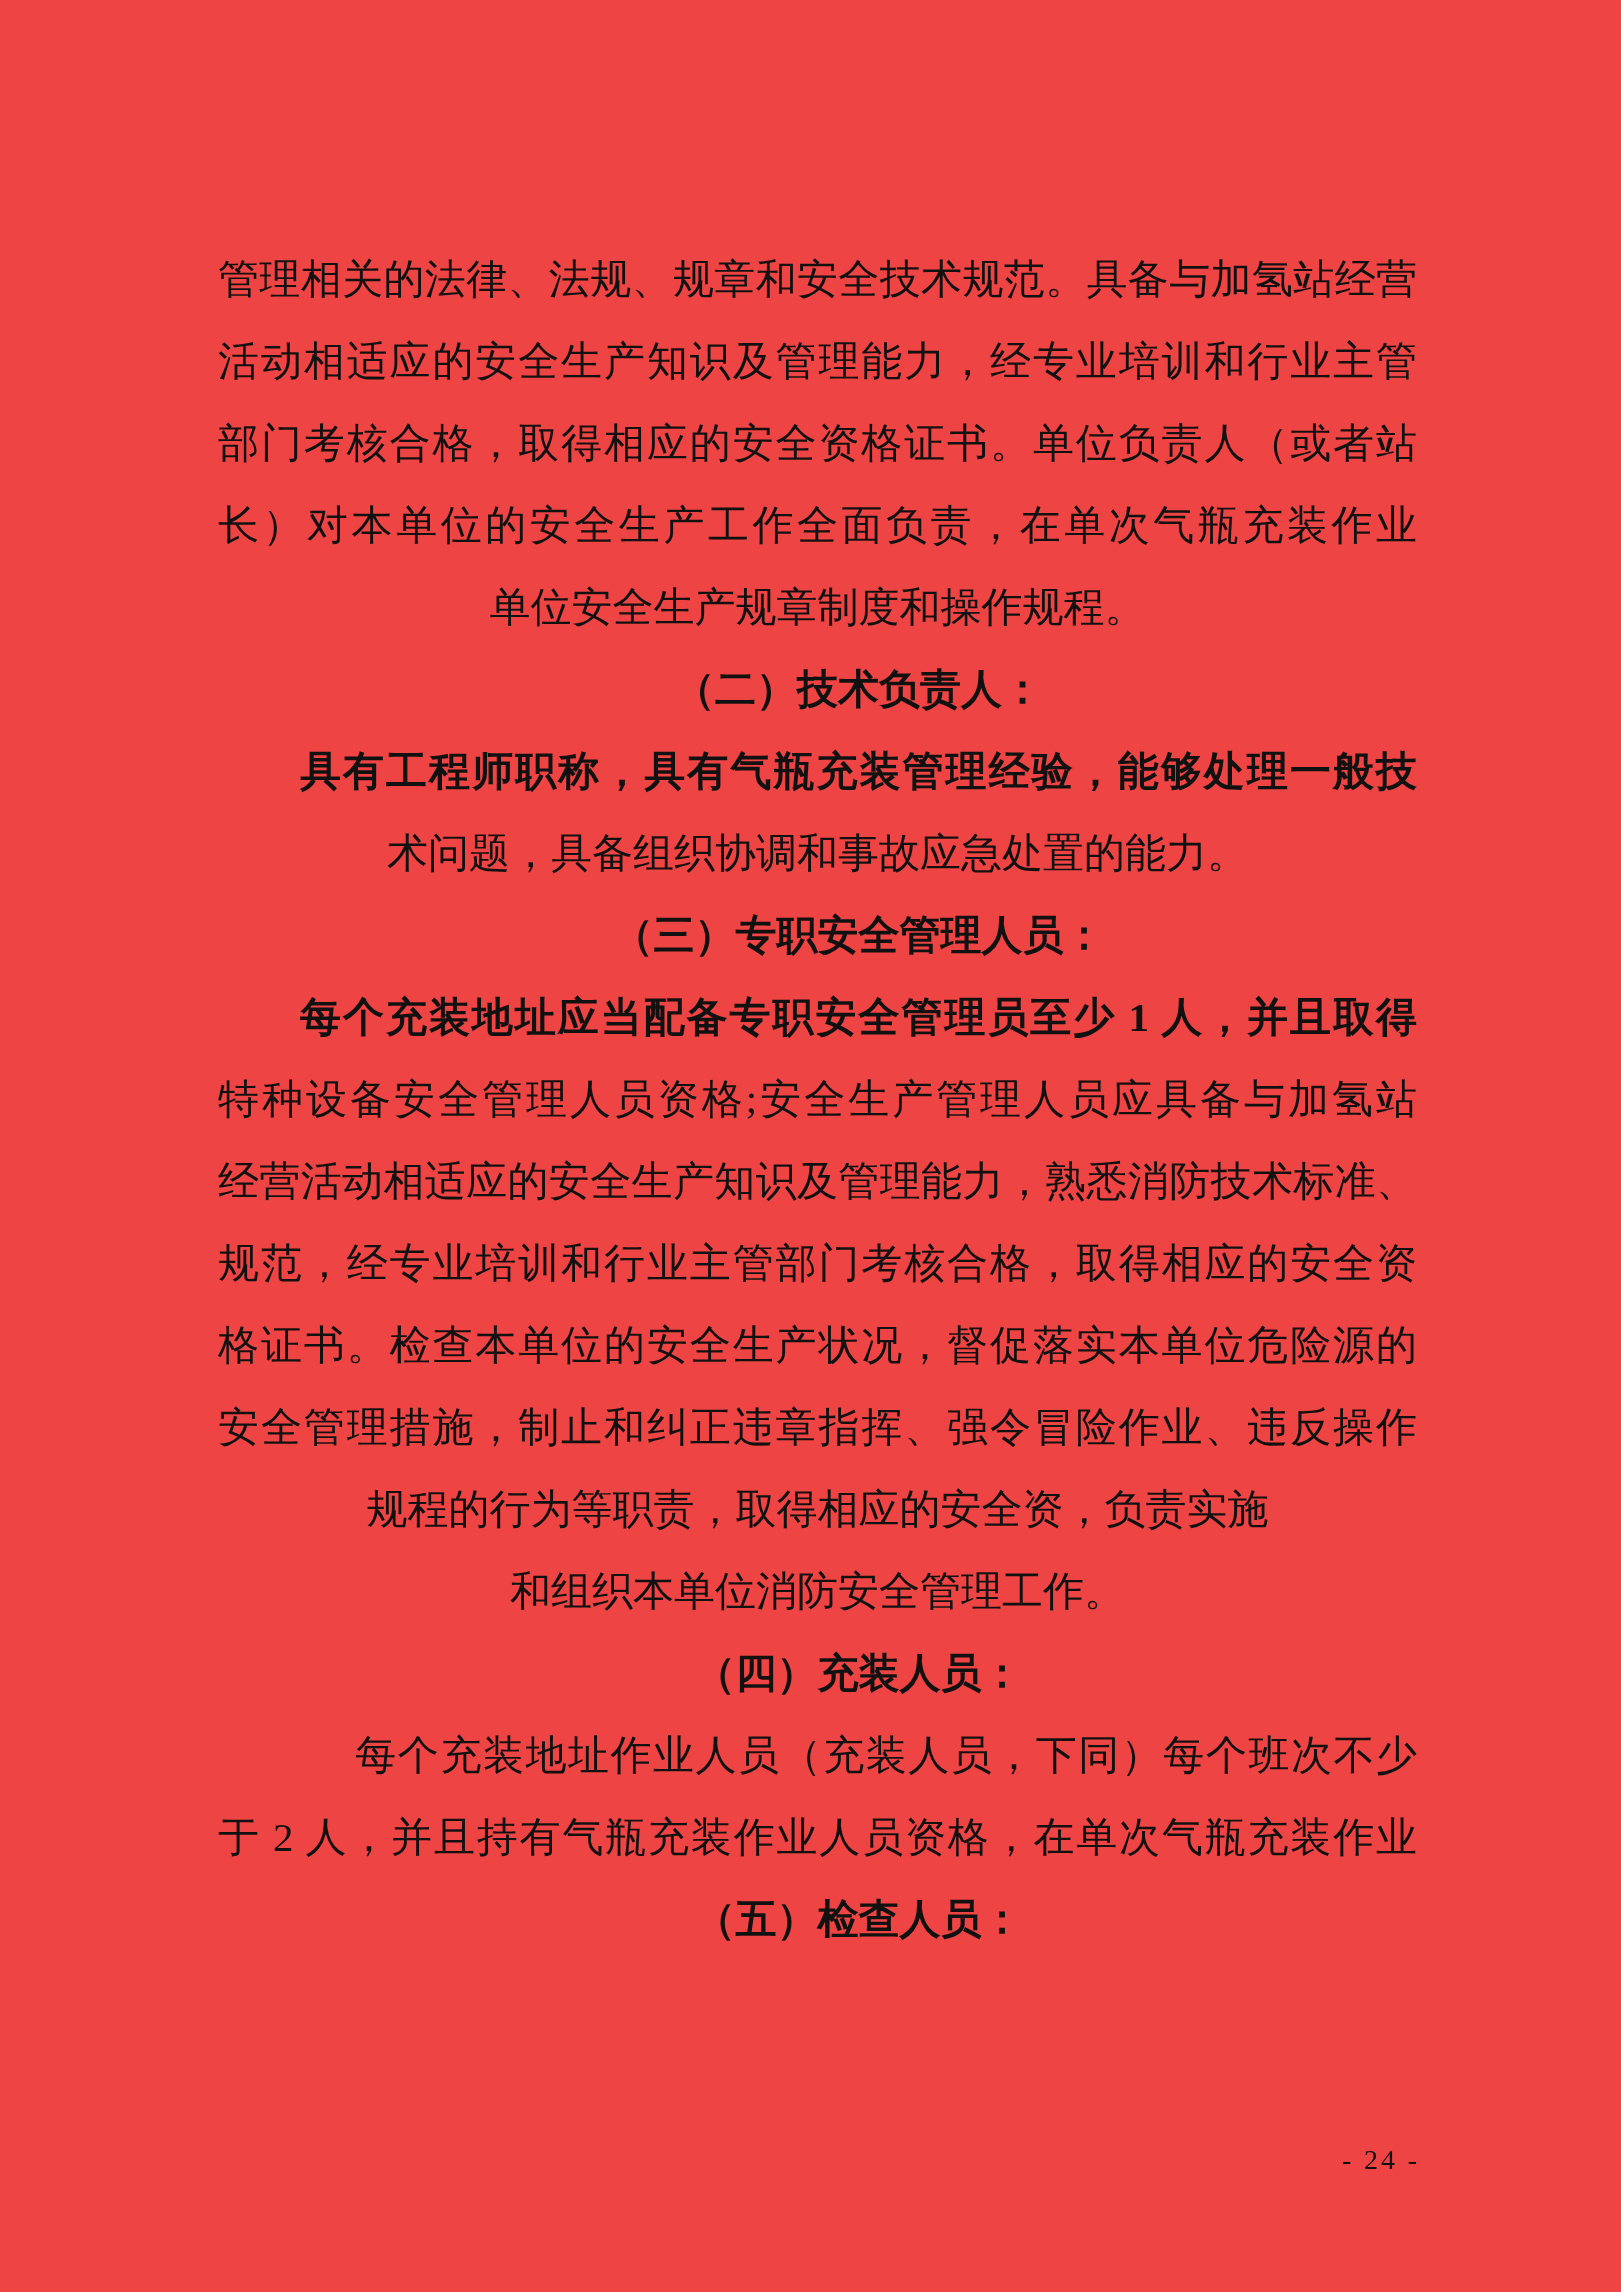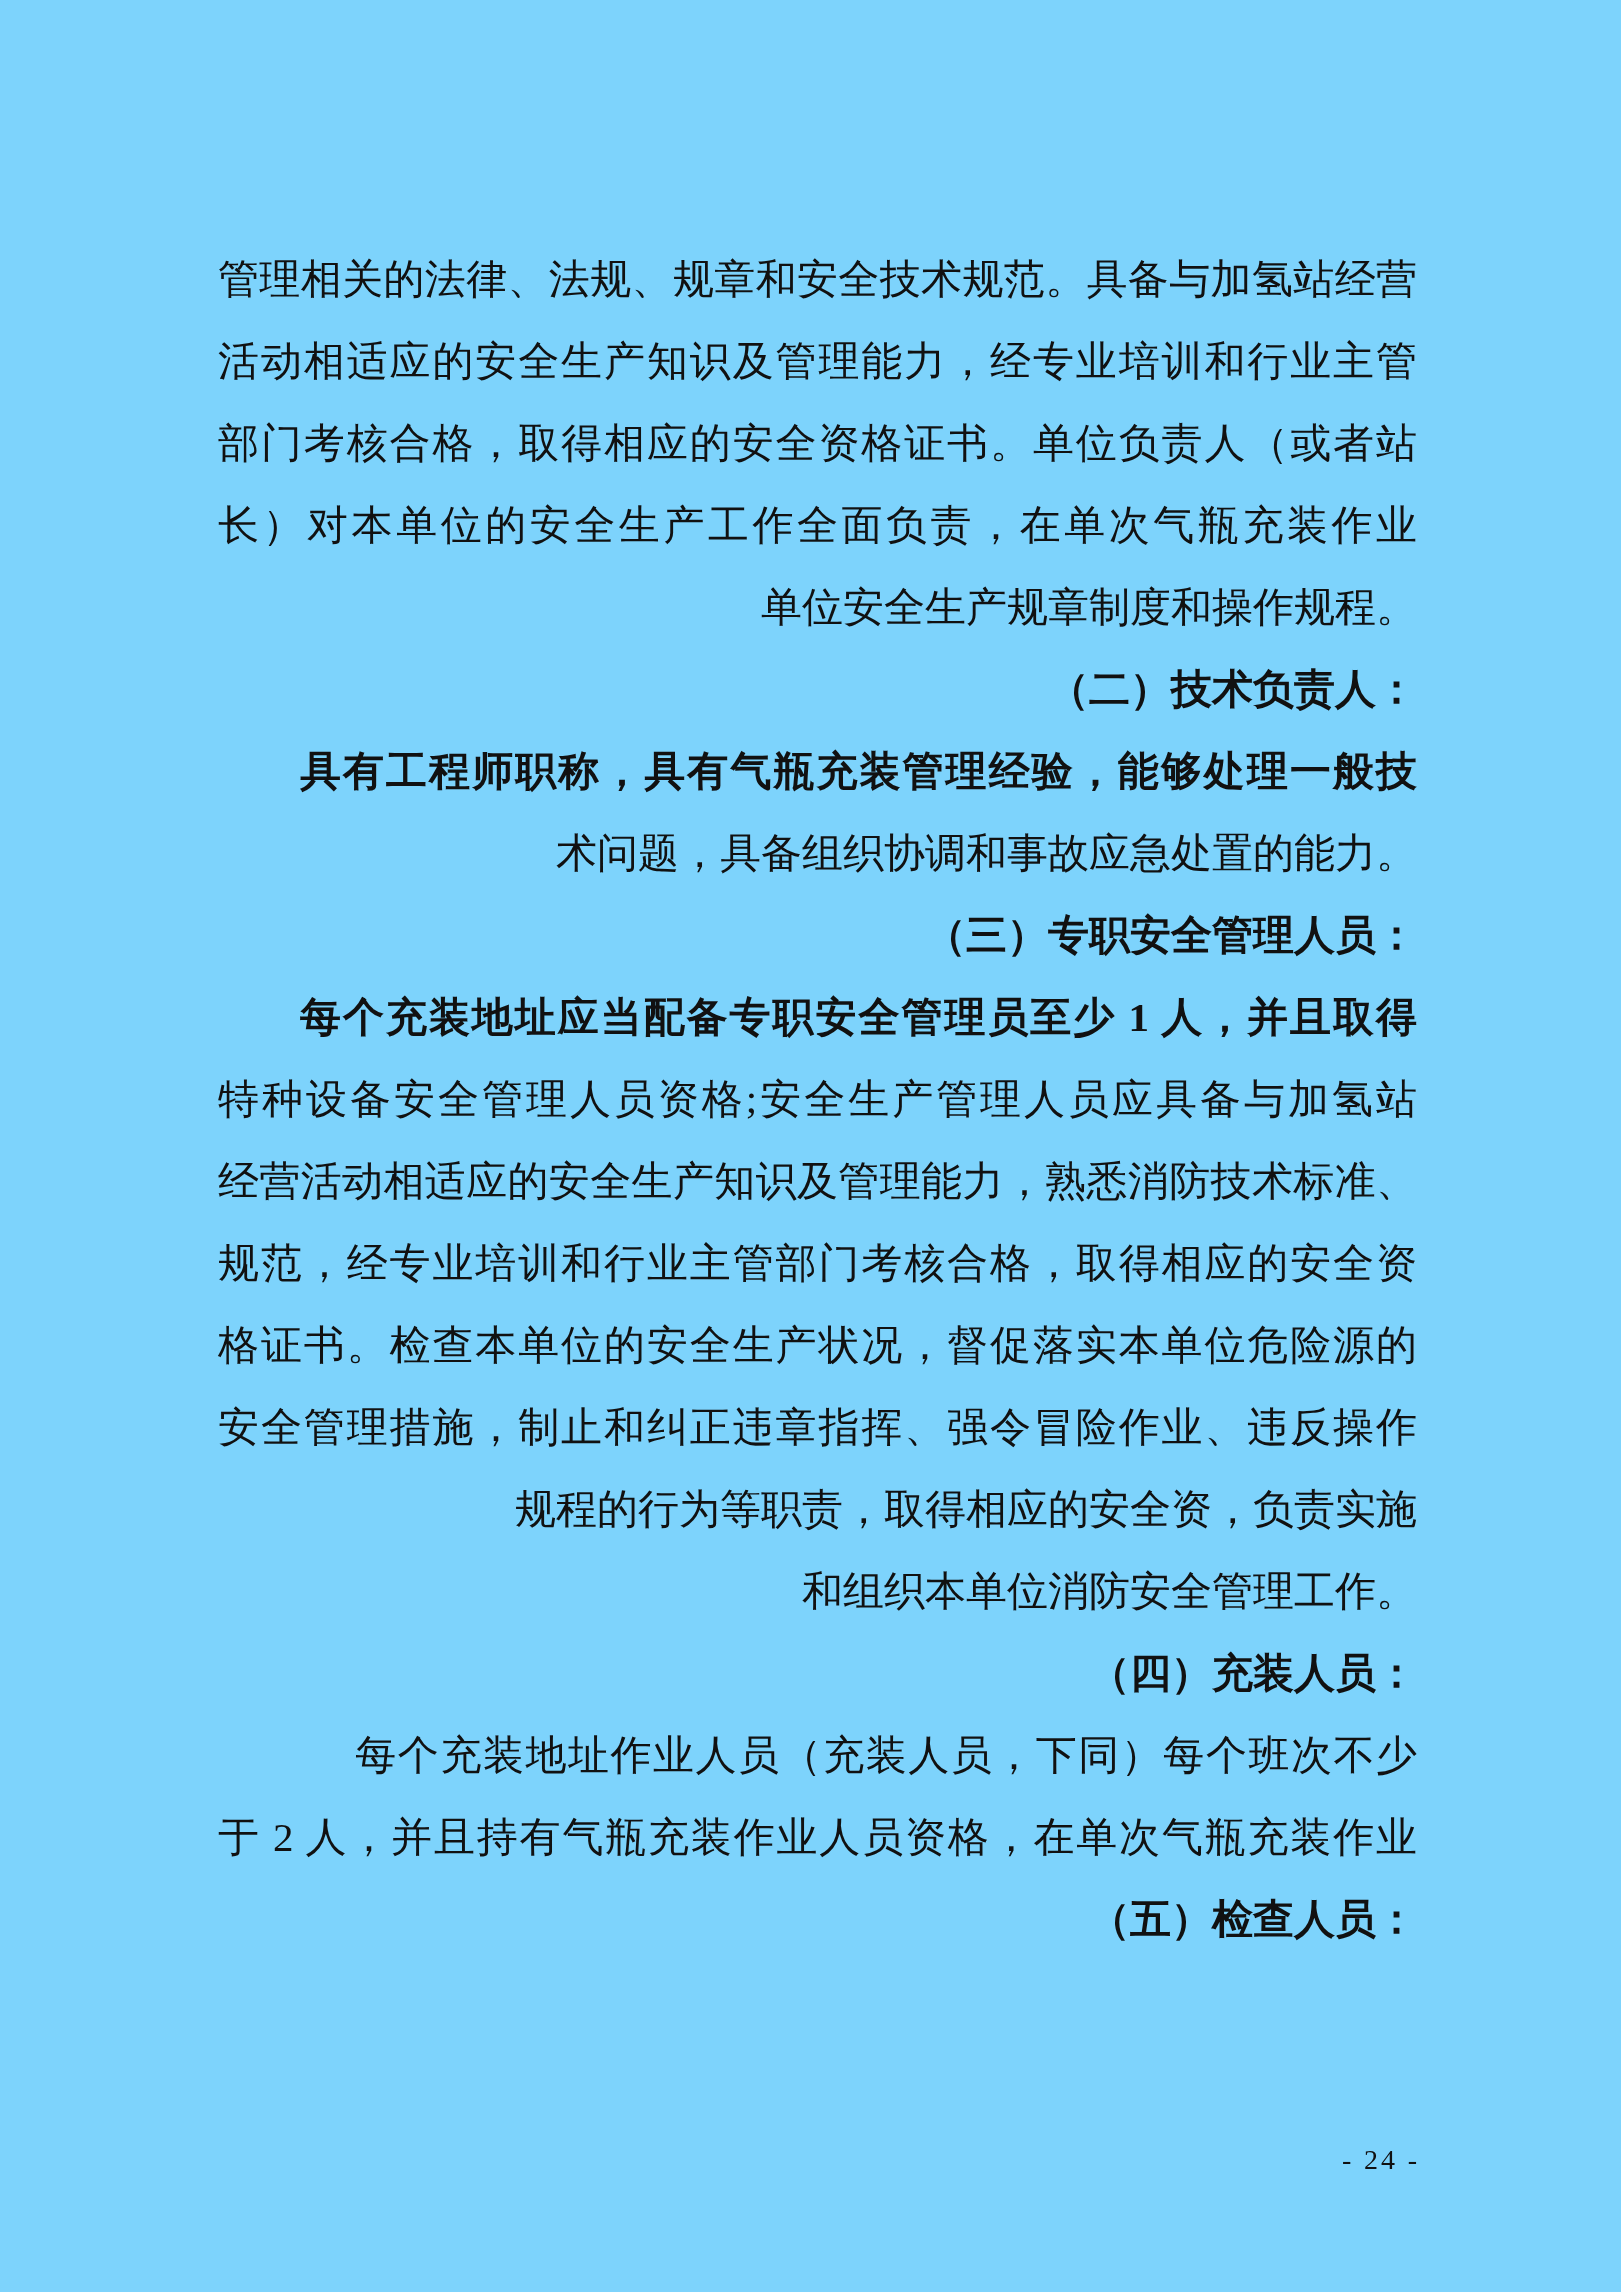--- a/index.html
+++ b/index.html
@@ -11,36 +11,36 @@
     position: relative;
     width: 1621px;
     height: 2293px;
     overflow: hidden;
     font-family: "Liberation Serif", "DejaVu Serif", serif;
     color: #111111;
   }
   .page {
     position: absolute;
     inset: 0;
-    background: #7dd3fc;
+    background: #ef4444;
     padding-left: 44px;
   }
   .content {
     position: absolute;
     left: 218px;
     top: 238px;
     width: 1199px;
   }
   .line {
     font-size: 41px;
     line-height: 82px;
     height: 82px;
     letter-spacing: 0px;
     white-space: normal;
-    text-align: right;
+    text-align: center;
   }
   
   .j {
     text-align: justify;
     text-align-last: justify;
     text-justify: inter-character;
   }
   
   .ind2 { text-indent: 2em; font-weight: bold; }
   .ind3 { text-indent: 3.35em; }

